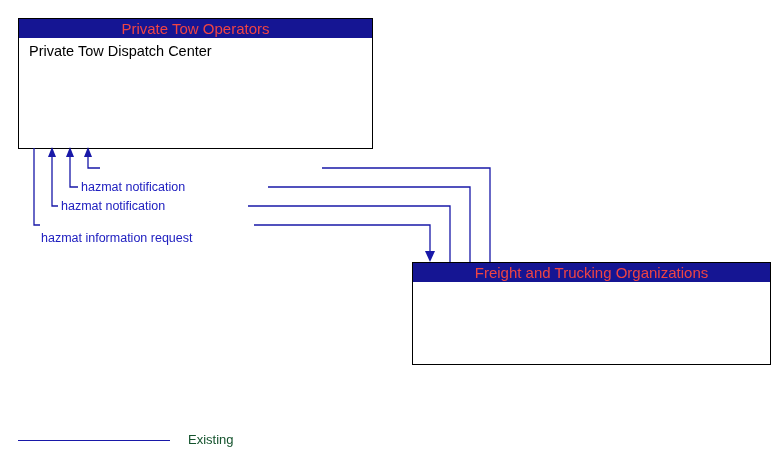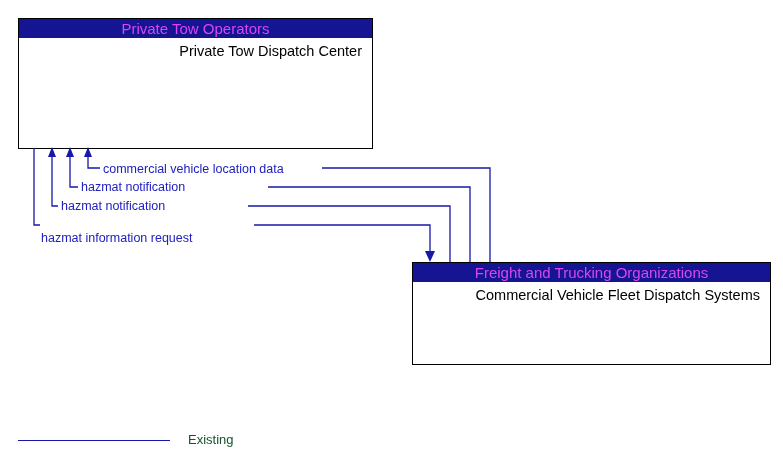--- a/index.html
+++ b/index.html
@@ -20,32 +20,32 @@
   .ent-box {
     position: absolute;
     box-sizing: border-box;
     border: 1px solid #000000;
     background: #ffffff;
   }
   .ent-header {
     box-sizing: border-box;
     width: 100%;
     background: #151593;
-    color: #d946ef;
+    color: #ef4444;
     text-align: center;
     font-size: 15px;
     line-height: 17px;
     padding: 1px 2px 1px 2px;
     white-space: nowrap;
     overflow: hidden;
   }
   .ent-body {
     box-sizing: border-box;
     color: #000000;
-    text-align: right;
+    text-align: left;
     font-size: 14.5px;
     line-height: 17px;
     padding: 5px 10px 0 10px;
   }
 
   #box-tow   { left: 18px;  top: 18px;  width: 355px; height: 131px; }
   #box-fleet { left: 412px; top: 262px; width: 359px; height: 103px; }
 
   
   #flows {
@@ -105,21 +105,20 @@
 
 <div id="canvas">
 
   <div class="ent-box" id="box-tow">
     <div class="ent-header">Private Tow Operators</div>
     <div class="ent-body">Private Tow Dispatch Center</div>
   </div>
 
   <div class="ent-box" id="box-fleet">
     <div class="ent-header">Freight and Trucking Organizations</div>
-    <div class="ent-body">Commercial Vehicle Fleet Dispatch Systems</div>
   </div>
 
   <svg id="flows" viewBox="0 0 783 468">
 
     <g>
       <path class="fl" d="M 490,262 L 490,168 L 322,168"></path>
       <path class="fl" d="M 100,168 L 88,168 L 88,155"></path>
       <polygon class="ah" points="88,147 84,157 92,157"></polygon>
     </g>
 
@@ -135,21 +134,20 @@
       <polygon class="ah" points="52,147 48,157 56,157"></polygon>
     </g>
 
     <g>
       <path class="fl" d="M 34,148 L 34,225 L 40,225"></path>
       <path class="fl" d="M 254,225 L 430,225 L 430,254"></path>
       <polygon class="ah" points="430,262 425,251 435,251"></polygon>
     </g>
   </svg>
 
-  <div class="flow-label" id="lbl0">commercial vehicle location data</div>
   <div class="flow-label" id="lbl1">hazmat notification</div>
   <div class="flow-label" id="lbl2">hazmat notification</div>
   <div class="flow-label" id="lbl3">hazmat information request</div>
 
   <div id="legend">
     <div id="legend-line"></div>
     <div id="legend-label">Existing</div>
   </div>
 
 </div>

